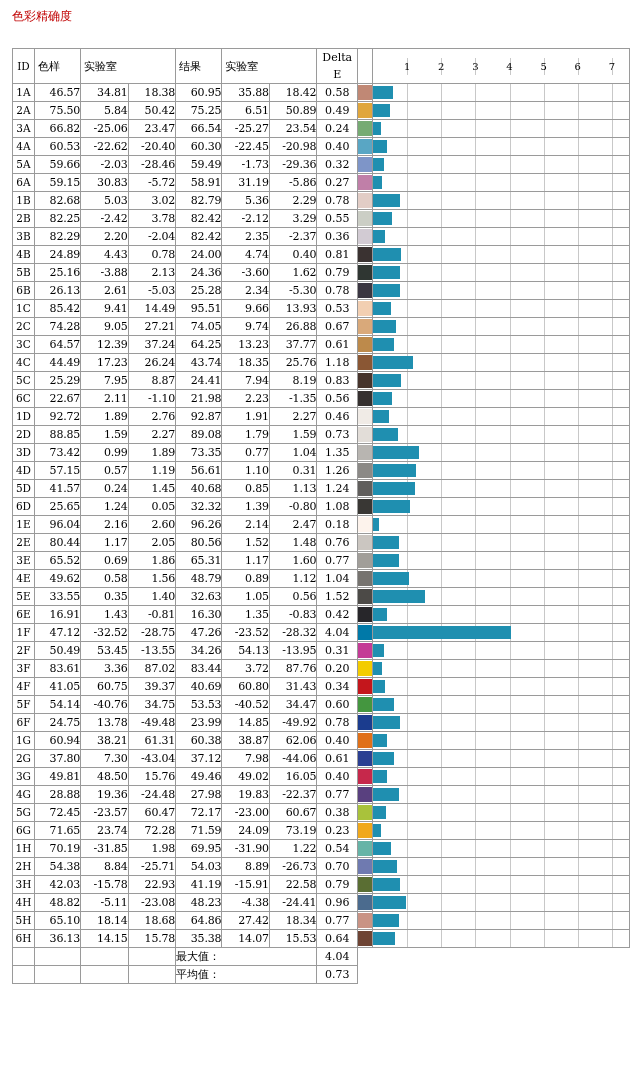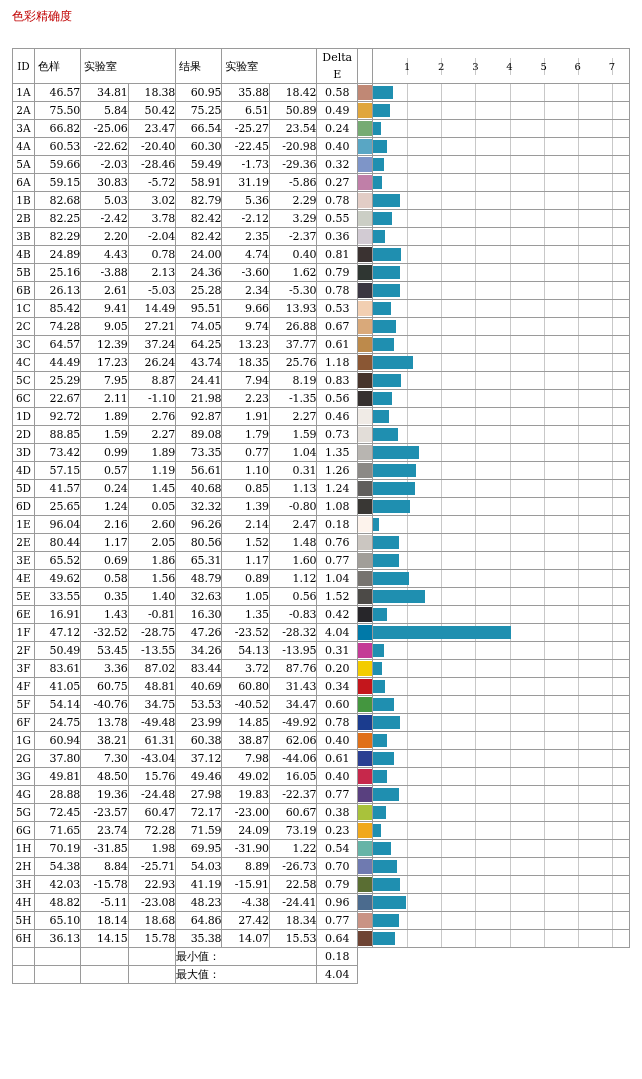--- a/index.html
+++ b/index.html
@@ -942,21 +942,21 @@
               <div class="gridline" style="left:204.8px"></div>
               <div class="gridline" style="left:238.9px"></div>
               <div class="bar-fill" style="width:8.9px"></div>
             </div>
           </td>
         </tr>
         <tr>
           <td class="id">4F</td>
           <td class="n">41.05</td>
           <td class="n">60.75</td>
-          <td class="n">48.81</td>
+          <td class="n">39.37</td>
           <td class="n">40.69</td>
           <td class="n">60.80</td>
           <td class="n">31.43</td>
           <td class="de">0.34</td>
           <td class="sw">
             <div style="background:#c4161c"></div>
           </td>
           <td class="bar">
             <div class="barcanvas" style="width:256px">
               <div class="gridline" style="left:34.1px"></div>
@@ -1318,30 +1318,30 @@
               <div class="gridline" style="left:238.9px"></div>
               <div class="bar-fill" style="width:21.8px"></div>
             </div>
           </td>
         </tr>
         <tr>
           <td class="id"></td>
           <td class="n"></td>
           <td class="n"></td>
           <td class="n"></td>
-          <td class="sumlabel" colspan="3">最小值：</td>
-          <td class="de">0.18</td>
+          <td class="sumlabel" colspan="3">最大值：</td>
+          <td class="de">4.04</td>
           <td class="nobord"></td>
           <td class="nobord"></td>
         </tr>
         <tr>
           <td class="id"></td>
           <td class="n"></td>
           <td class="n"></td>
           <td class="n"></td>
-          <td class="sumlabel" colspan="3">最大值：</td>
-          <td class="de">4.04</td>
+          <td class="sumlabel" colspan="3">平均值：</td>
+          <td class="de">0.73</td>
           <td class="nobord"></td>
           <td class="nobord"></td>
         </tr>
       </tbody>
   </table>
 </div>
 
 </body></html>

